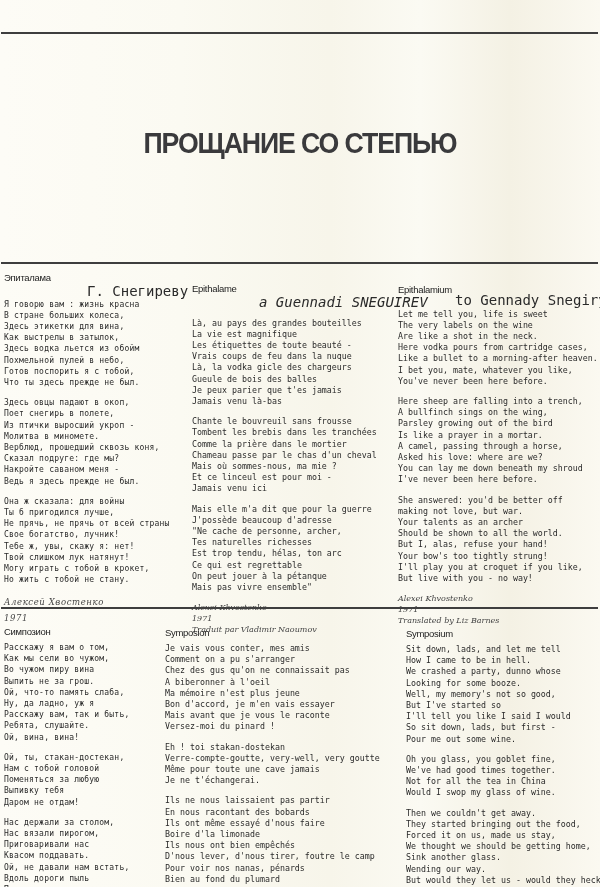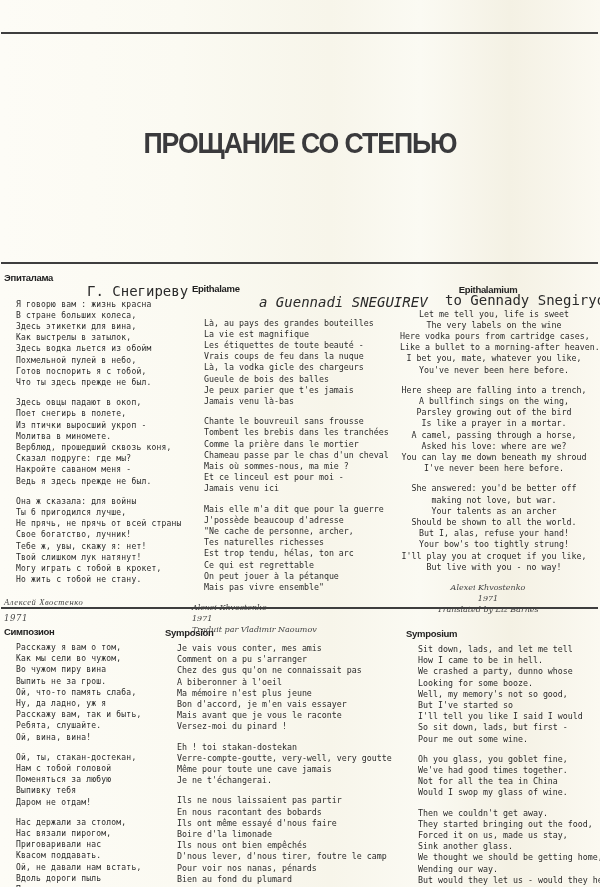--- a/index.html
+++ b/index.html
@@ -12,24 +12,24 @@
   .rule { position: absolute; left: 1px; width: 597px; height: 2px; background: #3e3e3e; }
   .title {
     position: absolute; left: 0; width: 600px; top: 127px; text-align: center;
     font-family: "Liberation Sans", sans-serif; font-weight: bold;
     font-size: 29px; letter-spacing: -1.2px; color: #3a3a3c;
     transform: scaleX(0.92);
   }
   .col { position: absolute; }
   .heading {
     font-family: "Liberation Sans", sans-serif; font-size: 9.5px;
-    letter-spacing: -0.3px; color: #222; margin: 0 0 3px 0; font-weight: bold;
+    letter-spacing: -0.3px; color: #222; margin: 0 0 3px 0; font-weight: normal;
   }
   .ded { font-size: 14px; line-height: 11.5px; white-space: pre; }
-  .stanza { margin: 0 0 9px 12px; }
+  .stanza { margin: 0 0 9px 0; }
   .line { font-size: 8.3px; line-height: 11.2px; white-space: pre; display: block; }
   .sig { font-family: "DejaVu Serif", serif; font-style: italic; font-size: 8px; line-height: 11px; color: #444; display: block; white-space: pre; }
   .ru .line { font-size: 8px; letter-spacing: 0.2px; }
   .ru .sig { font-size: 8.5px; letter-spacing: 0.6px; line-height: 16px; }
 </style>
 </head>
 <body>
 
 <div class="rule" style="top:32px;"></div>
 <div class="title">ПРОЩАНИЕ СО СТЕПЬЮ</div>
@@ -64,21 +64,21 @@
         <span class="line">Она ж сказала: для войны</span>
         <span class="line">Ты б пригодился лучше,</span>
         <span class="line">Не прячь, не прячь от всей страны</span>
         <span class="line">Свое богатство, лучник!</span>
         <span class="line">Тебе ж, увы, скажу я: нет!</span>
         <span class="line">Твой слишком лук натянут!</span>
         <span class="line">Могу играть с тобой в крокет,</span>
         <span class="line">Но жить с тобой не стану.</span>
       </div>
     </div>
-  <span class="sig" style="margin-top:8px;font-family:Liberation Serif, serif;">Алексей Хвостенко</span>
+  <span class="sig" style="margin-top:8px;">Алексей Хвостенко</span>
   <span class="sig">1971</span>
 </div>
 
 <div class="col" style="left:192px; top:283px; width:200px;">
   <div class="heading">Epithalame</div>
   <div class="ded" style="padding-left:67px; margin-bottom:9px;font-style:italic;">a Guennadi SNEGUIREV</div>
   <div class="stanzas">
       <div class="stanza">
         <span class="line">Là, au pays des grandes bouteilles</span>
         <span class="line">La vie est magnifique</span>
@@ -107,27 +107,28 @@
         <span class="line">Ce qui est regrettable</span>
         <span class="line">On peut jouer à la pétanque</span>
         <span class="line">Mais pas vivre ensemble"</span>
       </div>
     </div>
   <span class="sig">Alexei Khvostenko</span>
   <span class="sig">1971</span>
   <span class="sig">Traduit par Vladimir Naoumov</span>
 </div>
 
-<div class="col" style="left:388px; top:284px; width:200px;text-align:center;">
+<div class="col" style="left:398px; top:284px; width:200px;">
   <div class="heading" style="margin-bottom:0;">Epithalamium</div>
   <div class="ded" style="padding-left:57px; margin-bottom:2px;">to Gennady Snegiryov</div>
   <div class="stanzas">
       <div class="stanza">
         <span class="line">Let me tell you, life is sweet</span>
         <span class="line">The very labels on the wine</span>
+        <span class="line">Are like a shot in the neck.</span>
         <span class="line">Here vodka pours from cartridge cases,</span>
         <span class="line">Like a bullet to a morning-after heaven.</span>
         <span class="line">I bet you, mate, whatever you like,</span>
         <span class="line">You've never been here before.</span>
       </div>
       <div class="stanza">
         <span class="line">Here sheep are falling into a trench,</span>
         <span class="line">A bullfinch sings on the wing,</span>
         <span class="line">Parsley growing out of the bird</span>
         <span class="line">Is like a prayer in a mortar.</span>
@@ -234,20 +235,20 @@
       <div class="stanza">
         <span class="line">Oh you glass, you goblet fine,</span>
         <span class="line">We've had good times together.</span>
         <span class="line">Not for all the tea in China</span>
         <span class="line">Would I swop my glass of wine.</span>
       </div>
       <div class="stanza">
         <span class="line">Then we couldn't get away.</span>
         <span class="line">They started bringing out the food,</span>
         <span class="line">Forced it on us, made us stay,</span>
+        <span class="line">We thought we should be getting home,</span>
         <span class="line">Sink another glass.</span>
-        <span class="line">We thought we should be getting home,</span>
         <span class="line">Wending our way.</span>
         <span class="line">But would they let us - would they heck!</span>
         <span class="line">Have one for the road -</span>
       </div>
     </div>
 </div>
 
 </body></html>

